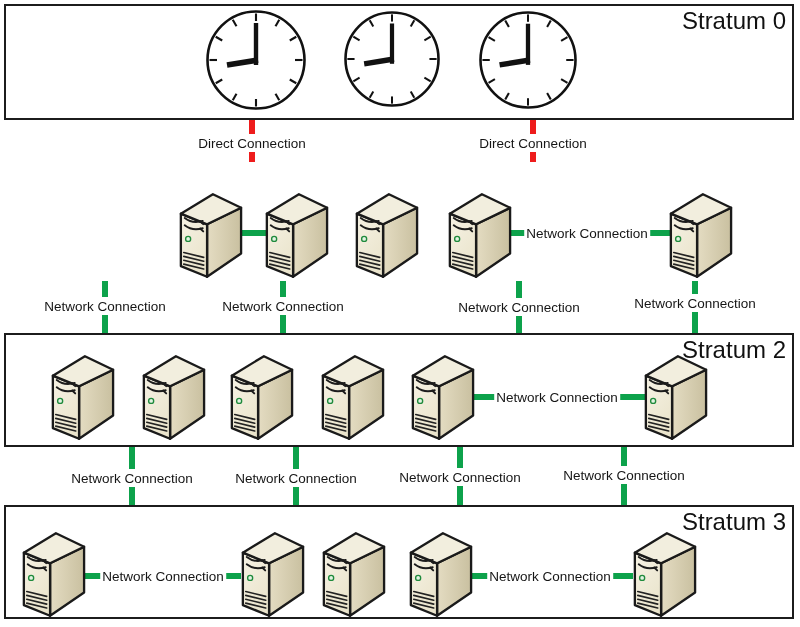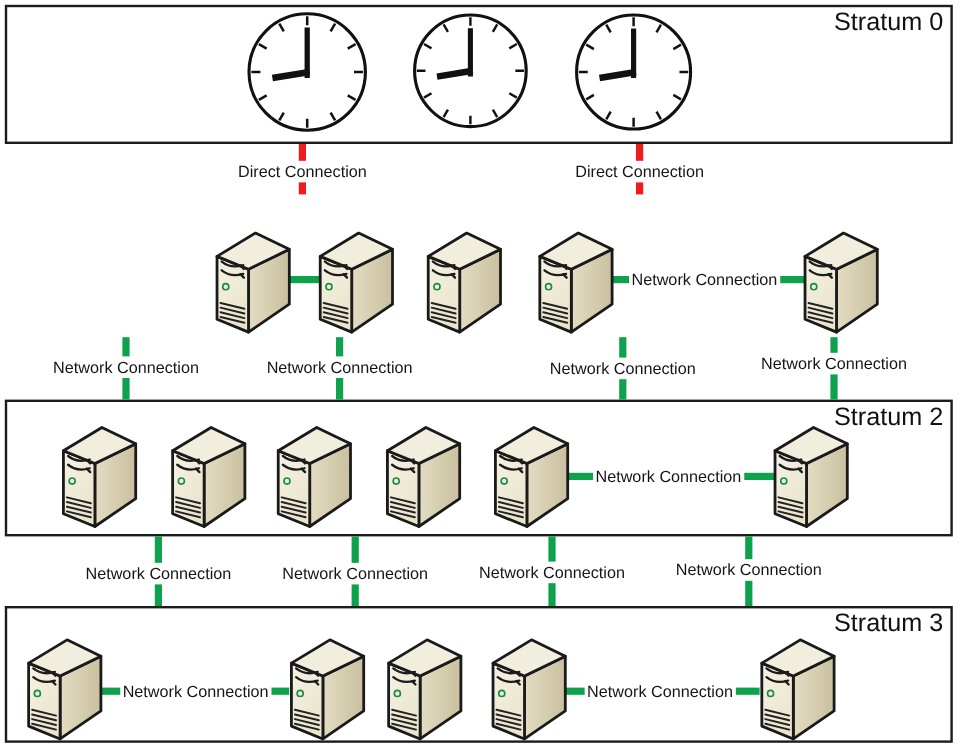--- a/index.html
+++ b/index.html
@@ -5,21 +5,21 @@
   html,body{margin:0;padding:0;background:#ffffff;}
   #canvas{
     position:relative;width:800px;height:627px;background:#ffffff;overflow:hidden;
     font-family:"Liberation Sans",sans-serif;
   }
   .stratum-box{
     position:absolute;border:2px solid #1c1c1c;background:#ffffff;box-sizing:border-box;
     z-index:0;
   }
   .stratum-label{
-    position:absolute;top:1px;right:6px;font-size:21px;color:#111111;
+    position:absolute;top:1px;right:6px;font-size:24px;color:#111111;
     letter-spacing:0px;white-space:nowrap;margin-left:12px;
   }
   .seg{position:absolute;z-index:2;}
   .conn-label{
     position:absolute;z-index:3;transform:translate(-50%,-50%);
     font-size:13.5px;color:#151515;white-space:nowrap;background:#ffffff;
     padding:0 2px;line-height:15px;
   }
   .server{position:absolute;z-index:4;}
   .clock{position:absolute;z-index:1;}

